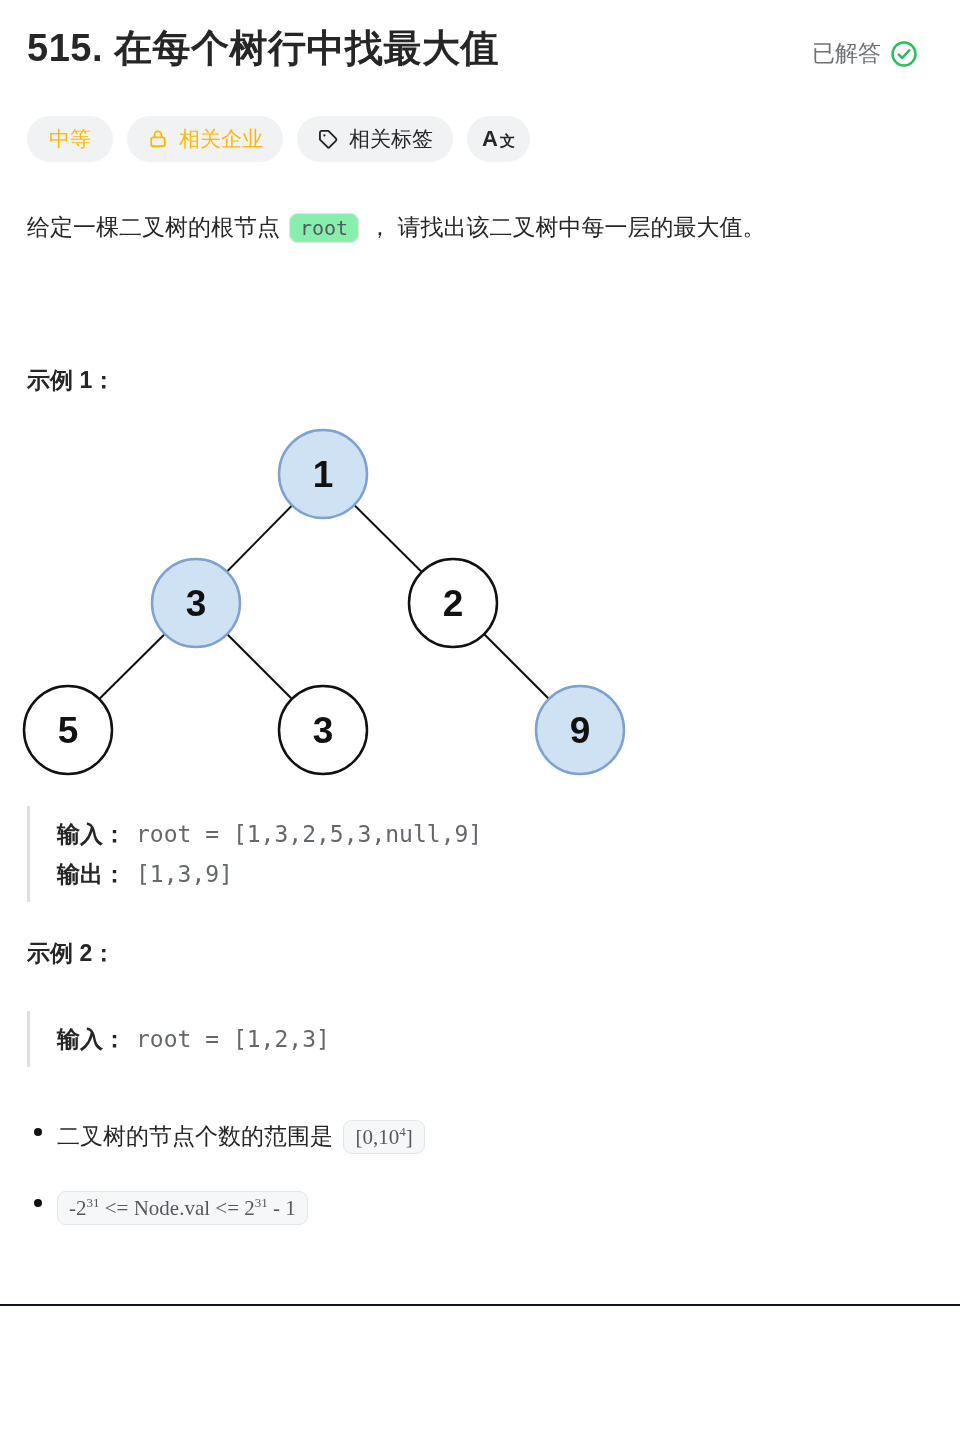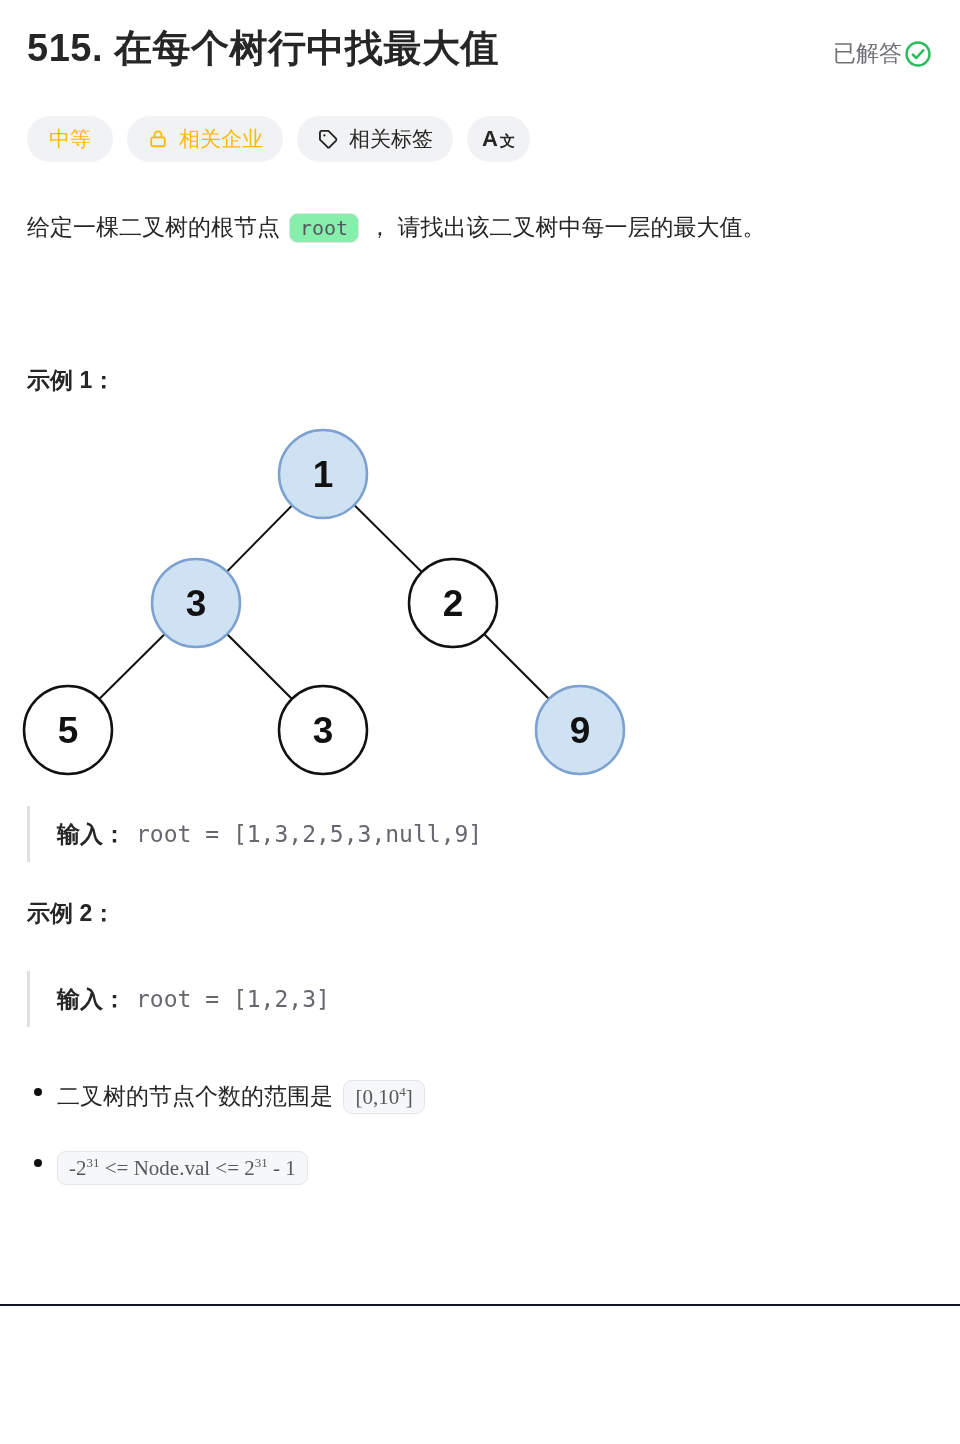--- a/index.html
+++ b/index.html
@@ -1,23 +1,23 @@
 <!DOCTYPE html>
 <html><head>
 <meta charset="utf-8">
 <style>
   html,body{margin:0;padding:0;background:#ffffff;}
   body{font-family:"Liberation Sans",sans-serif;color:#262626;}
   .page{width:960px;height:1308px;position:relative;box-sizing:border-box;
-        padding:26px 28px 0 27px;overflow:hidden;background:#fff;}
+        padding:26px 42px 0 27px;overflow:hidden;background:#fff;}
 
   
   .title-row{display:flex;justify-content:space-between;align-items:flex-start;}
   h1{font-size:38px;font-weight:700;margin:0;line-height:1.2;letter-spacing:0.5px;}
-  .solved{display:flex;align-items:center;gap:2px;color:#6f7276;font-size:23px;margin-top:12px;flex:none;}
+  .solved{display:flex;align-items:center;gap:9px;color:#6f7276;font-size:23px;margin-top:12px;flex:none;}
   .solved svg{display:block;}
 
   
   .tags-row{display:flex;gap:14px;margin-top:44px;align-items:center;}
   .pill{display:flex;align-items:center;gap:10px;background:#f1f2f3;border-radius:23px;
         height:46px;padding:0 20px;font-size:21px;color:#262626;cursor:pointer;white-space:nowrap;}
   .pill svg{display:block;flex:none;}
   .pill.difficulty{color:#ffb800;padding:0 22px;}
   .pill.companies{color:#ffb800;}
   .pill.translate{padding:0 15px;gap:2px;font-weight:600;}
@@ -136,20 +136,23 @@
         <g>
           <circle cx="560" cy="304" r="44" fill="#cfe2f3" stroke="#7da2d1" stroke-width="2.5"></circle>
           <text x="560" y="317" text-anchor="middle" font-size="37" font-weight="bold" font-family="&quot;Liberation Sans&quot;, sans-serif" fill="#111111">9</text>
         </g>
       </svg></div>
 
   <div class="example">
     <div class="io-line">
       <span class="io-label">输入：</span><span class="io-code">root = [1,3,2,5,3,null,9]</span>
     </div>
+    <div class="io-line">
+      <span class="io-label">输出：</span><span class="io-code">[1,3,9]</span>
+    </div>
   </div>
 
   <p class="section-heading" id="example2-heading">示例 2：</p>
 
   <div class="example" id="example2-block">
     <div class="io-line">
       <span class="io-label">输入：</span><span class="io-code">root = [1,2,3]</span>
     </div>
   </div>
 

